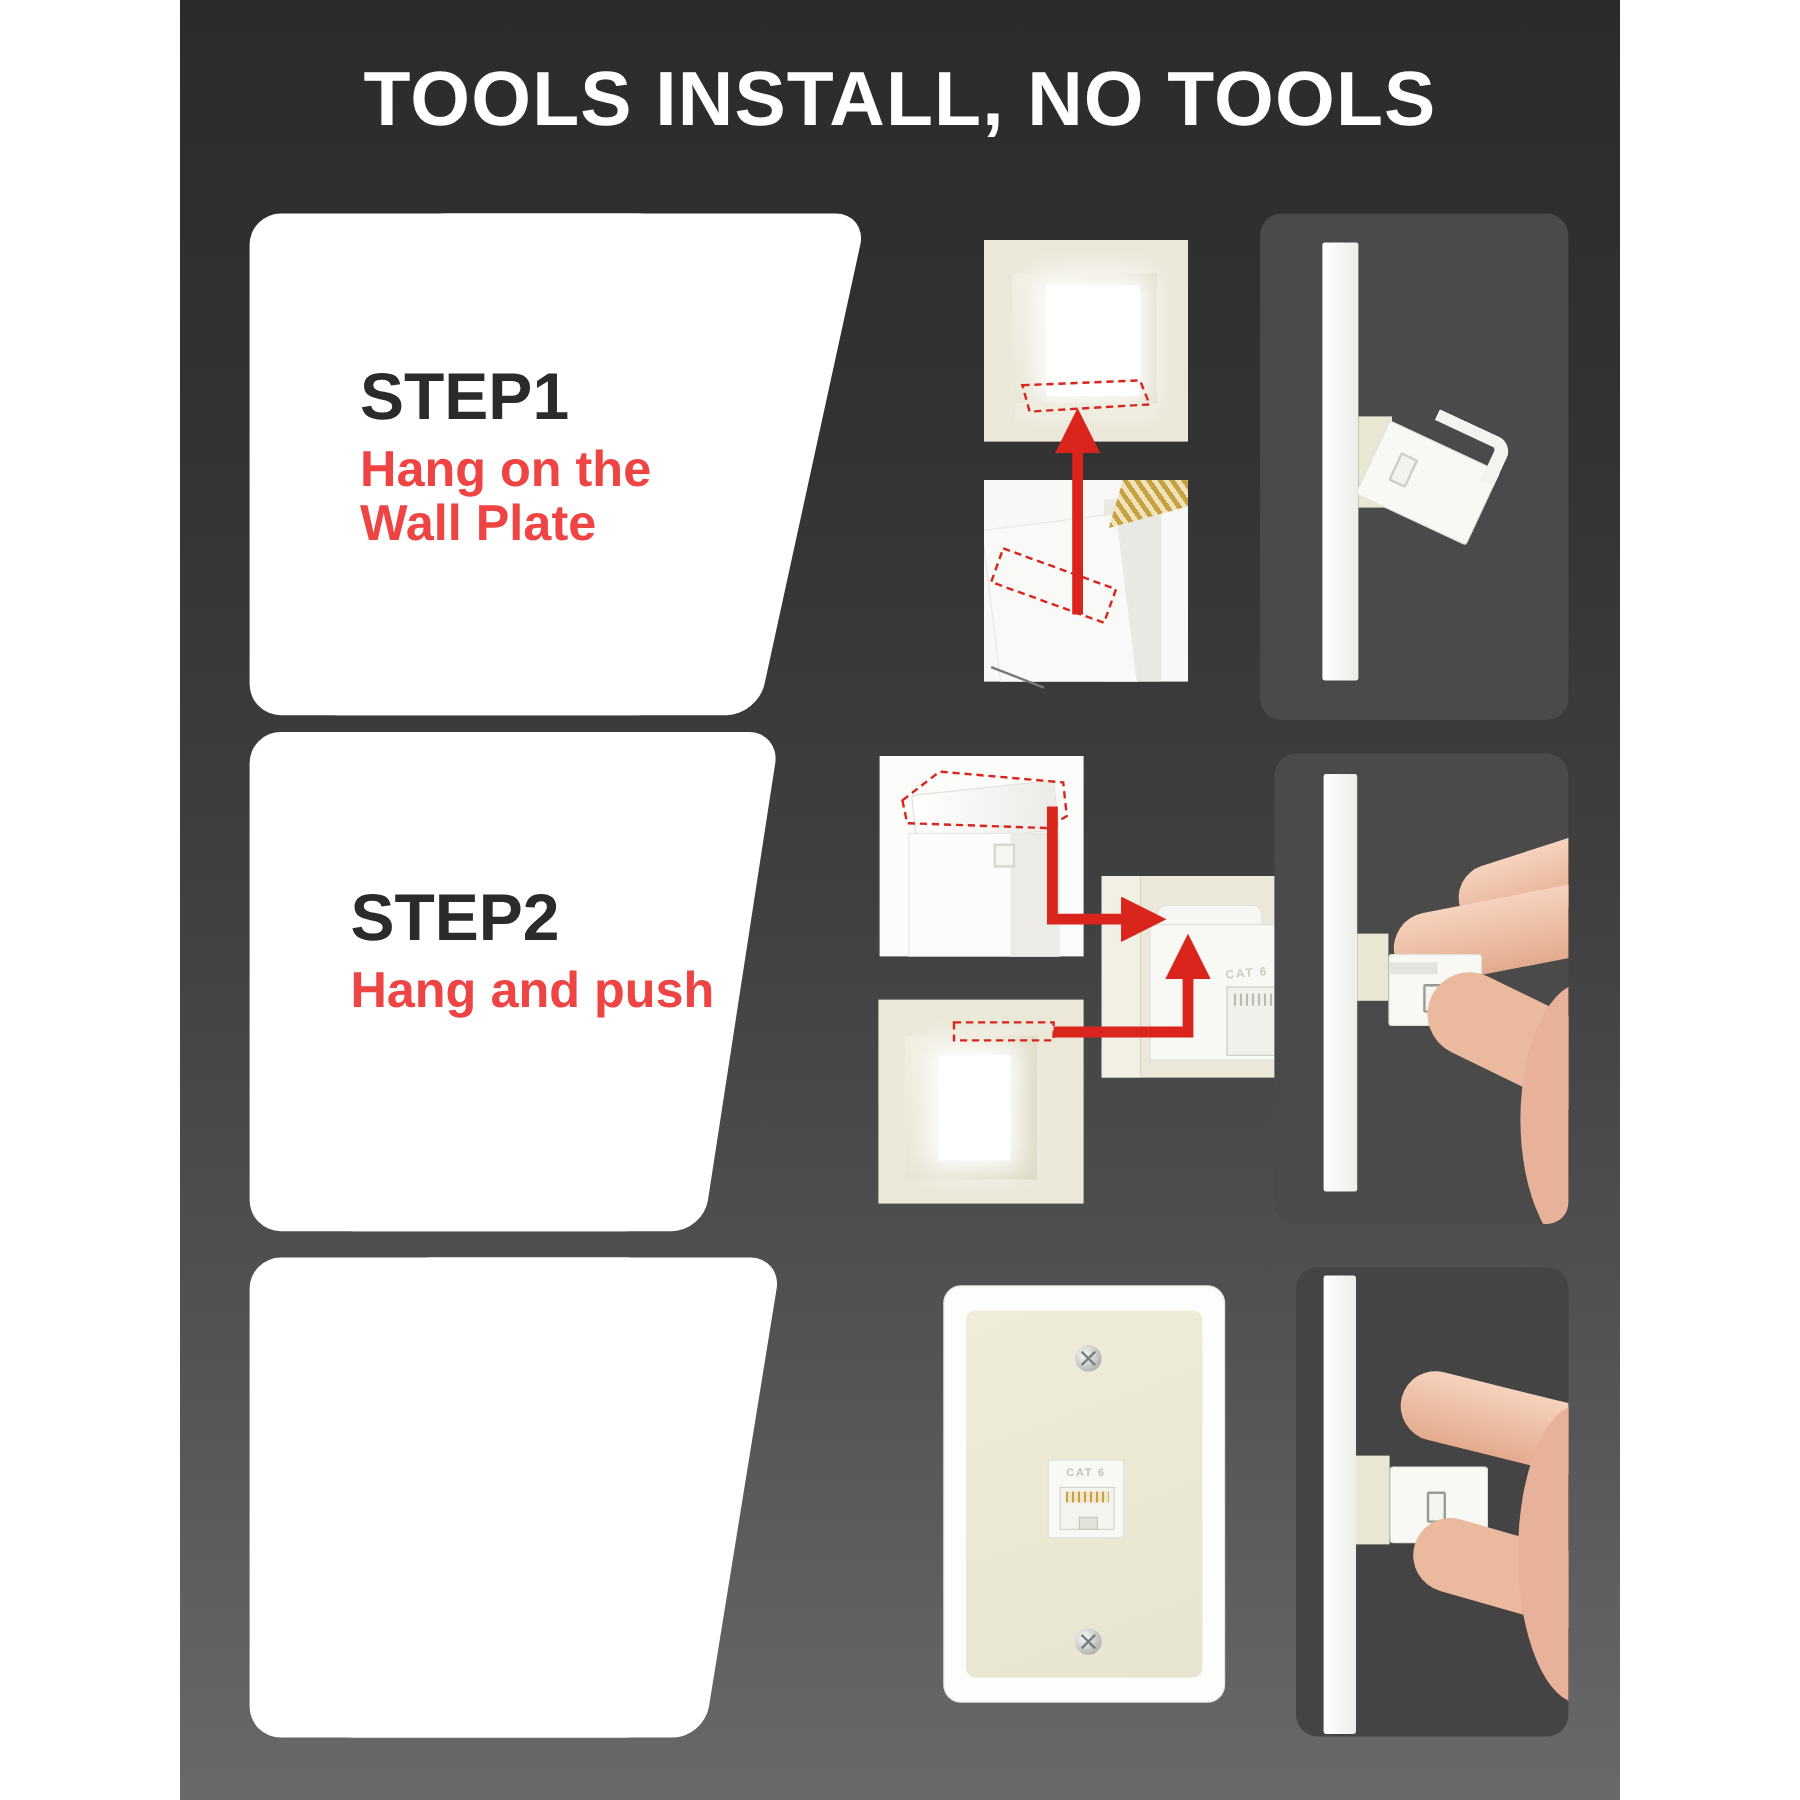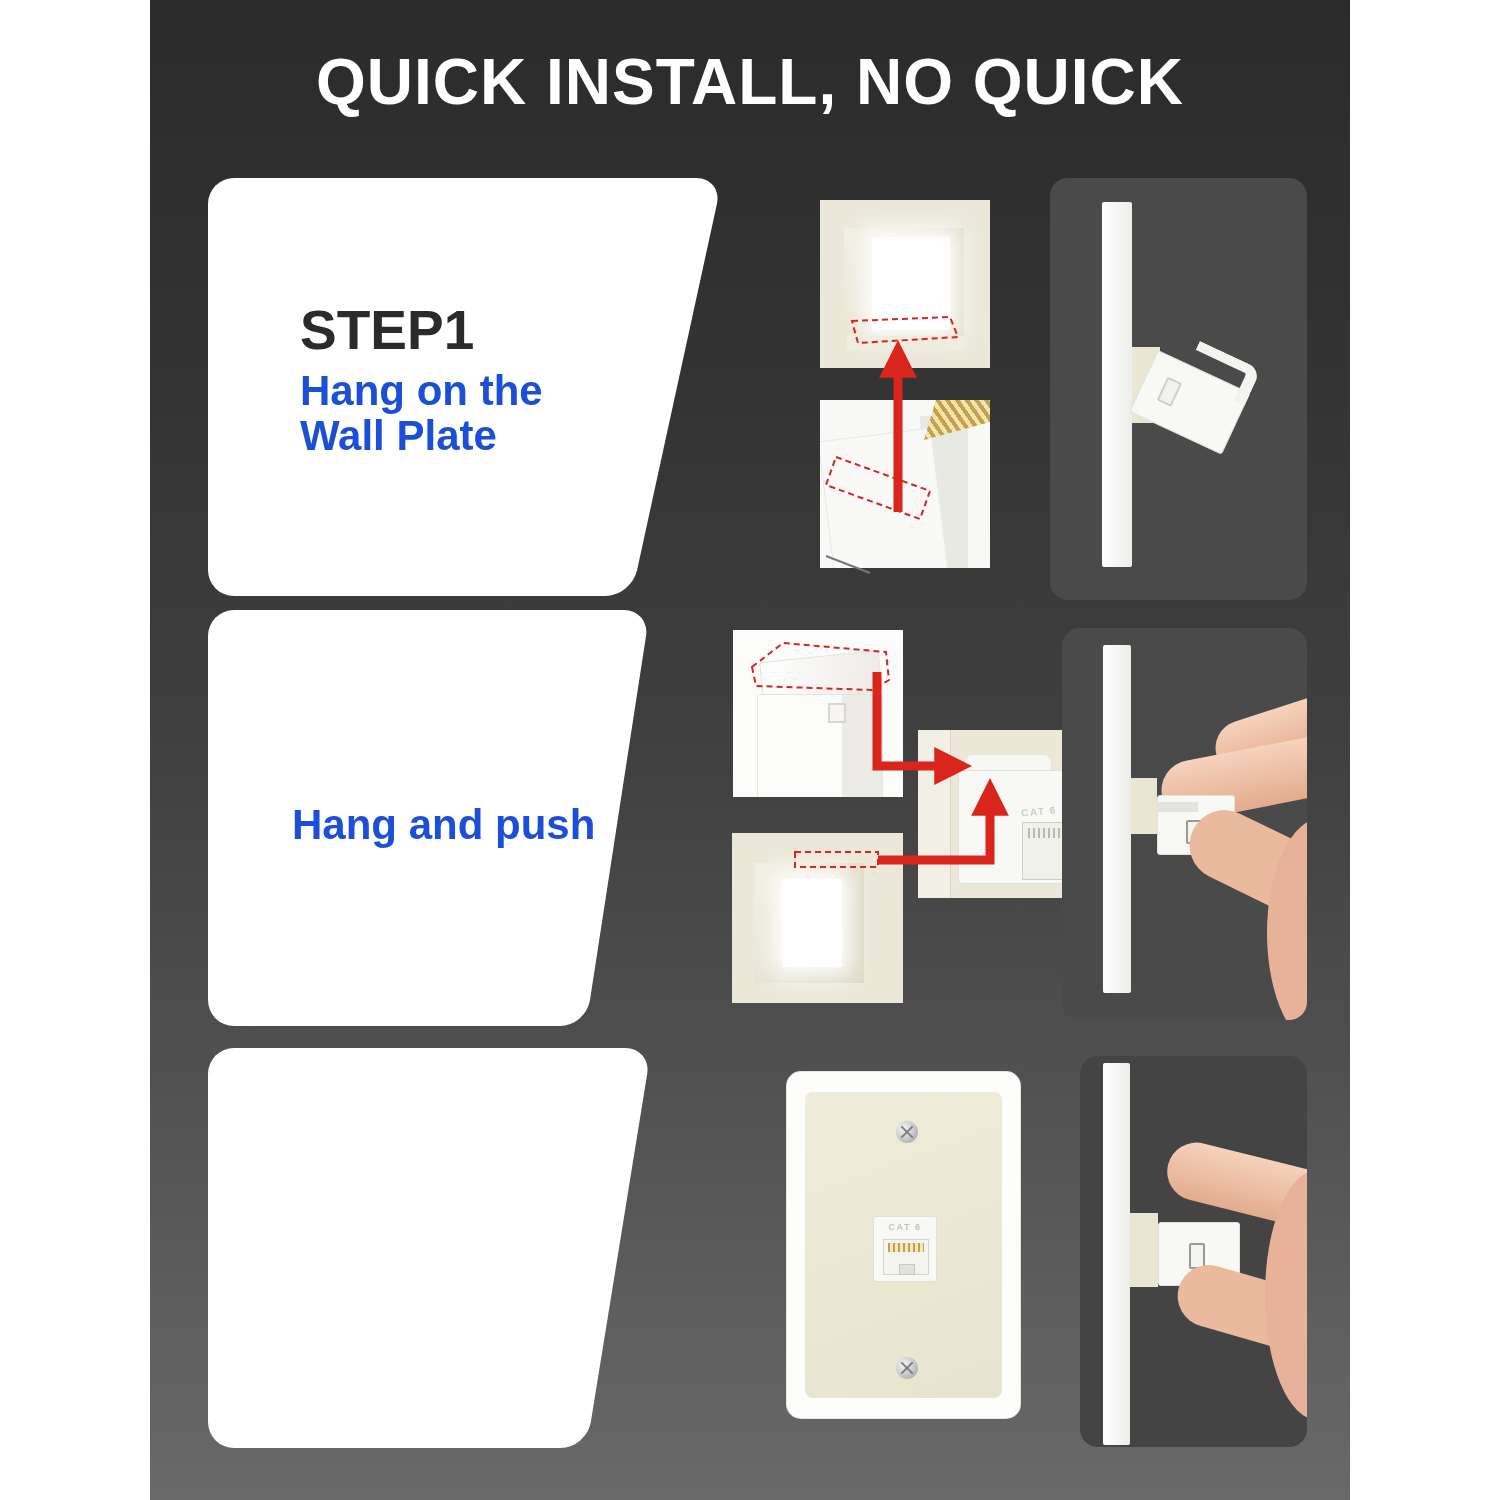--- a/index.html
+++ b/index.html
@@ -9,21 +9,21 @@
   
   .bg{left:150px;top:0;width:1200px;height:1500px;
       background:linear-gradient(180deg,#2b2b2b 0%,#333333 25%,#404040 50%,#535353 75%,#696969 100%);}
   
   .title{left:150px;top:50px;width:1200px;text-align:center;color:#ffffff;
          font-size:64px;font-weight:bold;letter-spacing:1px;line-height:1;}
   
   .p-base{background:#ffffff;border-radius:26px;}
   .p-slant{background:#ffffff;border-radius:26px;}
   .step-head{color:#2b2b2b;font-size:55px;font-weight:bold;line-height:1;text-align:center;}
-  .step-sub{color:#1d4ed8;font-size:42px;font-weight:bold;line-height:1.08;}
+  .step-sub{color:#ef4444;font-size:42px;font-weight:bold;line-height:1.08;}
   
   .photo{overflow:hidden;}
   .cream{background:#ebe8d9;}
   .whitep{background:#f8f8f6;}
   .sidep{background:#4a4a4a;border-radius:18px;overflow:hidden;}
   .hole-out{background:linear-gradient(115deg,#f2efe2 0%,#dcd8c3 75%);}
   .hole-win{background:#ffffff;box-shadow:0 0 22px 10px rgba(255,255,255,0.95);}
   .bar{background:linear-gradient(90deg,#ffffff 0%,#ececE8 100%);border-radius:2px;}
   .tab{background:#e9e6d3;}
   .kbody{background:#f8f8f5;border:1px solid #e2e2dc;border-radius:3px;}
@@ -35,21 +35,21 @@
   .cat6{color:#c2c2b6;font-weight:bold;letter-spacing:1.5px;text-align:center;}
   svg.overlay{position:absolute;left:0;top:0;pointer-events:none;}
 </style>
 </head>
 <body>
 
 <div class="canvas">
 
   <div class="abs bg"></div>
 
-  <div class="abs title">QUICK INSTALL, NO QUICK</div>
+  <div class="abs title">TOOLS INSTALL, NO TOOLS</div>
 
   <div class="abs p-base" style="left:208px;top:178px;width:350px;height:418px;"></div>
   <div class="abs p-slant" style="left:300px;top:178px;width:377px;height:418px;transform:skewX(-12.3deg);"></div>
   <div class="abs step-head" style="left:300px;top:303px;">STEP1</div>
   <div class="abs step-sub" style="left:300px;top:368px;width:275px;">Hang on the Wall Plate</div>
 
   <div class="abs photo cream" style="left:820px;top:200px;width:170px;height:168px;">
     <div class="abs hole-out" style="left:24px;top:28px;width:120px;height:112px;"></div>
     <div class="abs hole-win" style="left:52px;top:38px;width:78px;height:92px;"></div>
     <div class="abs" style="left:26px;top:136px;width:118px;height:14px;background:#efede0;"></div>
@@ -66,20 +66,21 @@
     <div class="abs tab" style="left:82px;top:169px;width:28px;height:76px;"></div>
     <div class="abs" style="left:108px;top:172px;width:100px;height:66px;transform:rotate(25deg);transform-origin:top left;">
       <div class="abs kbody" style="left:0;top:0;width:100px;height:66px;"></div>
       <div class="abs" style="left:34px;top:-26px;width:56px;height:30px;border-top:10px solid #f3f3f0;border-right:12px solid #f3f3f0;border-radius:0 14px 0 0;"></div>
       <div class="abs" style="left:20px;top:20px;width:12px;height:22px;border:2px solid #cfcfc8;border-radius:2px;background:#f2f2ee;"></div>
     </div>
   </div>
 
   <div class="abs p-base" style="left:208px;top:610px;width:340px;height:416px;"></div>
   <div class="abs p-slant" style="left:300px;top:610px;width:318px;height:416px;transform:skewX(-8.75deg);"></div>
+  <div class="abs step-head" style="left:292px;top:737px;">STEP2</div>
   <div class="abs step-sub" style="left:292px;top:802px;width:380px;">Hang and push</div>
 
   <div class="abs photo" style="left:733px;top:630px;width:170px;height:167px;background:#fcfcfb;">
     <div class="abs" style="left:28px;top:26px;width:118px;height:40px;background:linear-gradient(100deg,#ffffff,#eceae6);border:1px solid #e3e1dc;border-radius:3px;transform:rotate(-6deg);"></div>
     <div class="abs" style="left:24px;top:64px;width:124px;height:103px;background:#fcfcfb;border:1px solid #e7e5e0;">
       <div class="abs" style="right:0;top:0;width:40px;height:100%;background:#ecebe7;"></div>
       <div class="abs" style="left:70px;top:8px;width:14px;height:16px;border:2px solid #d8d6d0;background:#f6f5f2;"></div>
     </div>
   </div>
 

